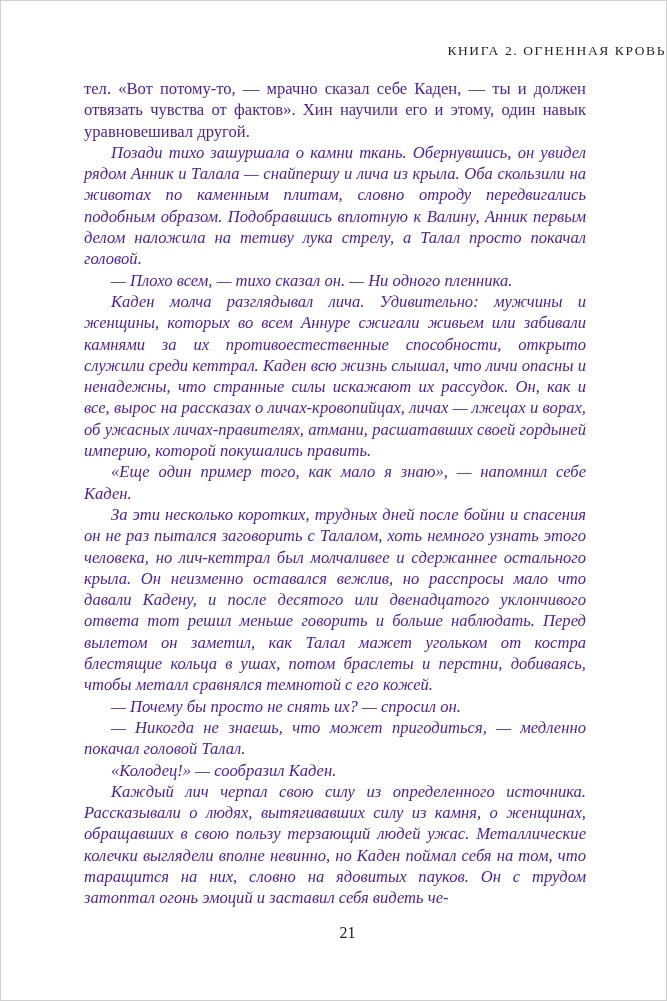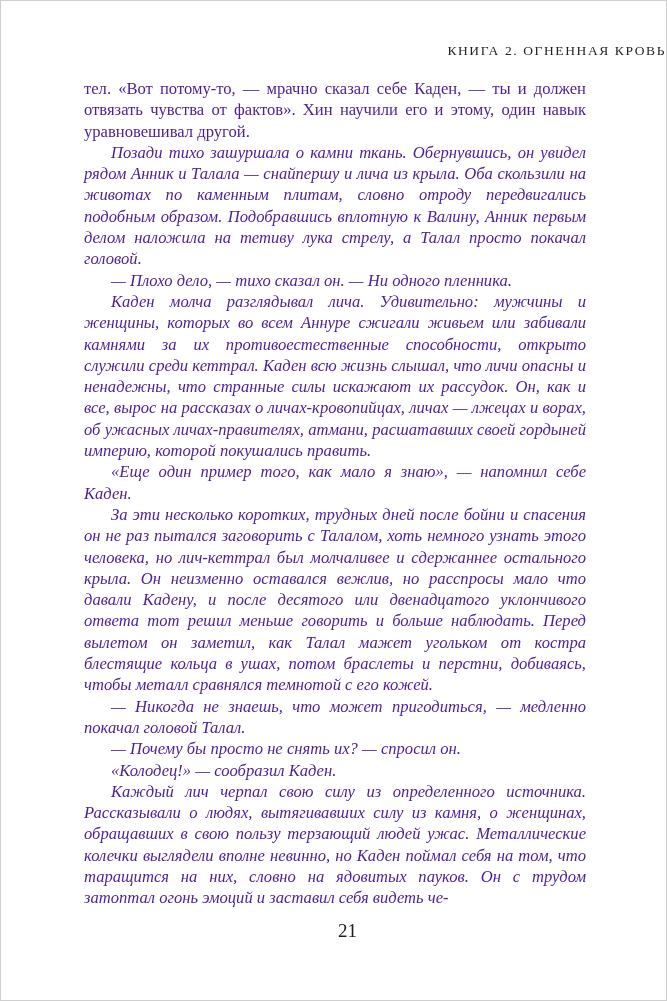--- a/index.html
+++ b/index.html
@@ -49,40 +49,40 @@
   }
   .body-text p.no-indent {
     text-indent: 0;
   }
   .page-number {
     position: absolute;
     bottom: 58px;
     left: 0;
     right: 0;
     text-align: center;
-    font-size: 19px;
+    font-size: 16px;
     color: #1b1b1b;
     margin-left: 28px;
   }
 </style>
 </head>
 <body>
 
 <div class="page">
 
   <div class="running-head">КНИГА 2. ОГНЕННАЯ КРОВЬ</div>
 
   <div class="body-text">
     <p class="no-indent">тел. «Вот потому-то, — мрачно сказал себе Каден, — ты и должен отвязать чувства от фактов». Хин научили его и этому, один навык уравновешивал другой.</p>
     <p class="indent">Позади тихо зашуршала о камни ткань. Обернувшись, он увидел рядом Анник и Талала — снайпершу и лича из крыла. Оба скользили на животах по каменным плитам, словно отроду передвигались подобным образом. Подобравшись вплотную к Валину, Анник первым делом наложила на тетиву лука стрелу, а Талал просто покачал головой.</p>
-    <p class="indent">— Плохо дело, — тихо сказал он. — Ни одного пленника.</p>
+    <p class="indent">— Плохо всем, — тихо сказал он. — Ни одного пленника.</p>
     <p class="indent">Каден молча разглядывал лича. Удивительно: мужчины и женщины, которых во всем Аннуре сжигали живьем или забивали камнями за их противоестественные способности, открыто служили среди кеттрал. Каден всю жизнь слышал, что личи опасны и ненадежны, что странные силы искажают их рассудок. Он, как и все, вырос на рассказах о личах-кровопийцах, личах — лжецах и ворах, об ужасных личах-правителях, атмани, расшатавших своей гордыней империю, которой покушались править.</p>
     <p class="indent">«Еще один пример того, как мало я знаю», — напомнил себе Каден.</p>
     <p class="indent">За эти несколько коротких, трудных дней после бойни и спасения он не раз пытался заговорить с Талалом, хоть немного узнать этого человека, но лич-кеттрал был молчаливее и сдержаннее остального крыла. Он неизменно оставался вежлив, но расспросы мало что давали Кадену, и после десятого или двенадцатого уклончивого ответа тот решил меньше говорить и больше наблюдать. Перед вылетом он заметил, как Талал мажет угольком от костра блестящие кольца в ушах, потом браслеты и перстни, добиваясь, чтобы металл сравнялся темнотой с его кожей.</p>
+    <p class="indent">— Почему бы просто не снять их? — спросил он.</p>
     <p class="indent">— Никогда не знаешь, что может пригодиться, — медленно покачал головой Талал.</p>
-    <p class="indent">— Почему бы просто не снять их? — спросил он.</p>
     <p class="indent">«Колодец!» — сообразил Каден.</p>
     <p class="indent">Каждый лич черпал свою силу из определенного источника. Рассказывали о людях, вытягивавших силу из камня, о женщинах, обращавших в свою пользу терзающий людей ужас. Металлические колечки выглядели вполне невинно, но Каден поймал себя на том, что таращится на них, словно на ядовитых пауков. Он с трудом затоптал огонь эмоций и заставил себя видеть че-</p>
   </div>
 
   <div class="page-number">21</div>
 
 </div>
 
 </body></html>

